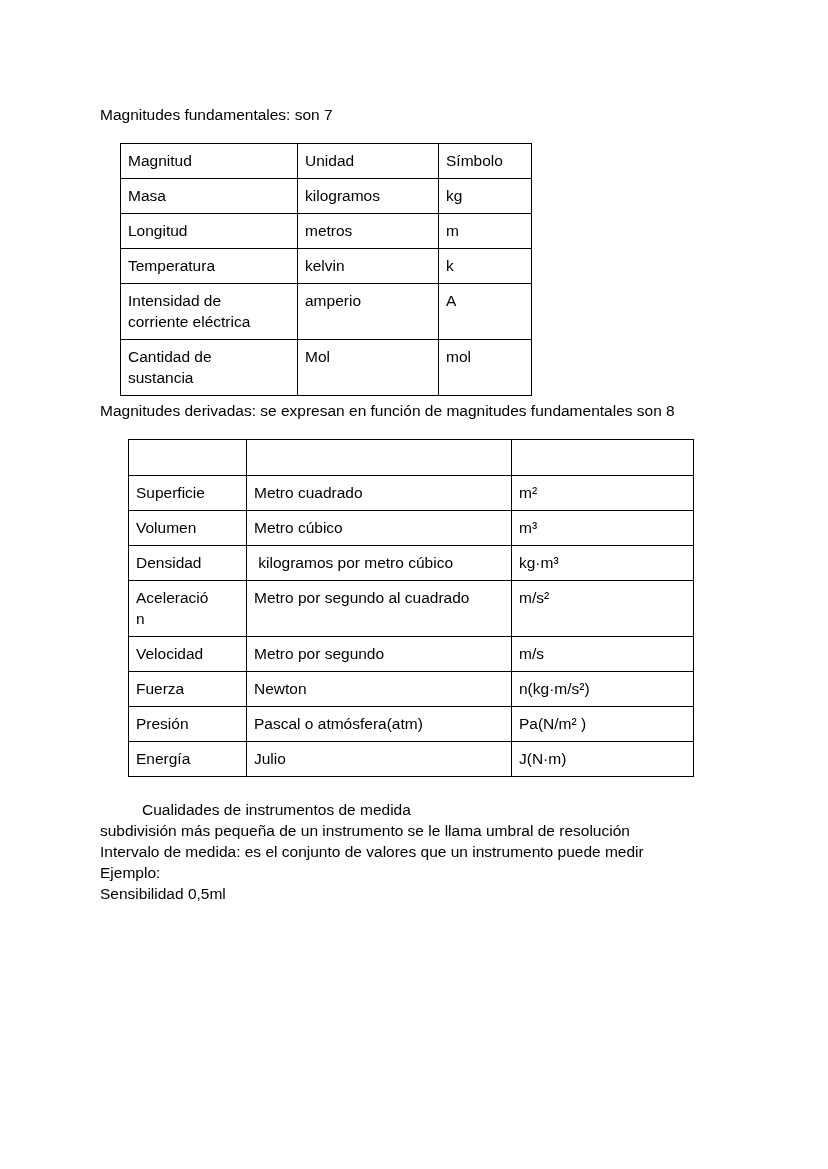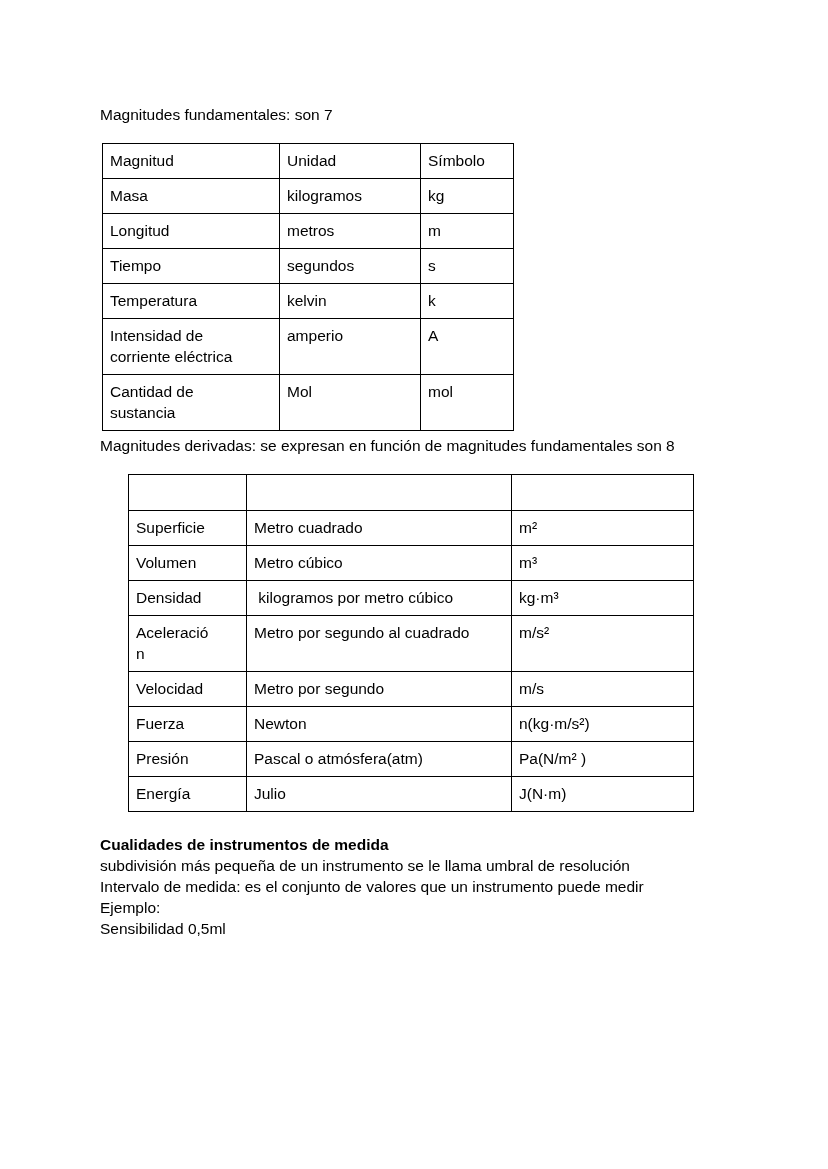--- a/index.html
+++ b/index.html
@@ -10,33 +10,33 @@
     box-sizing: border-box;
     background: #ffffff;
     color: #000000;
     font-family: "Liberation Sans", sans-serif;
     font-size: 15.5px;
     line-height: 21px;
     padding: 104px 100px 0 100px;
     overflow: hidden;
   }
   p { margin: 0; }
-  .bold { font-weight: bold; }
+  .bold { font-weight: normal; margin-left: 42px; }
   table {
     border-collapse: collapse;
     table-layout: fixed;
   }
   td {
     border: 1.4px solid #000000;
     padding: 6px 7px 7px 7px;
     vertical-align: top;
     white-space: pre-wrap;
     overflow: hidden;
   }
-  .t1 { width: 366px; margin-top: 18px; margin-left: 2px; }
+  .t1 { width: 366px; margin-top: 18px; margin-left: 20px; }
   .t1 .c0 { width: 162px; }
   .t1 .c1 { width: 126px; }
   .t1 .c2 { width: 78px; }
   .t2 { width: 520px; margin-top: 18px; margin-left: 28px; }
   .t2 .c0 { width: 103px; }
   .t2 .c1 { width: 250px; }
   .t2 .c2 { width: 167px; }
   .empty-header { height: 36px; }
   .intro2 { margin-top: 4px; }
   .section-heading { margin-top: 22px; }
@@ -57,25 +57,20 @@
       </tr>
       <tr>
         <td class="c0">Masa</td>
         <td class="c1">kilogramos</td>
         <td class="c2">kg</td>
       </tr>
       <tr>
         <td class="c0">Longitud</td>
         <td class="c1">metros</td>
         <td class="c2">m</td>
-      </tr>
-      <tr>
-        <td class="c0">Tiempo</td>
-        <td class="c1">segundos</td>
-        <td class="c2">s</td>
       </tr>
       <tr>
         <td class="c0">Temperatura</td>
         <td class="c1">kelvin</td>
         <td class="c2">k</td>
       </tr>
       <tr>
         <td class="c0">Intensidad de
 corriente eléctrica</td>
         <td class="c1">amperio</td>

